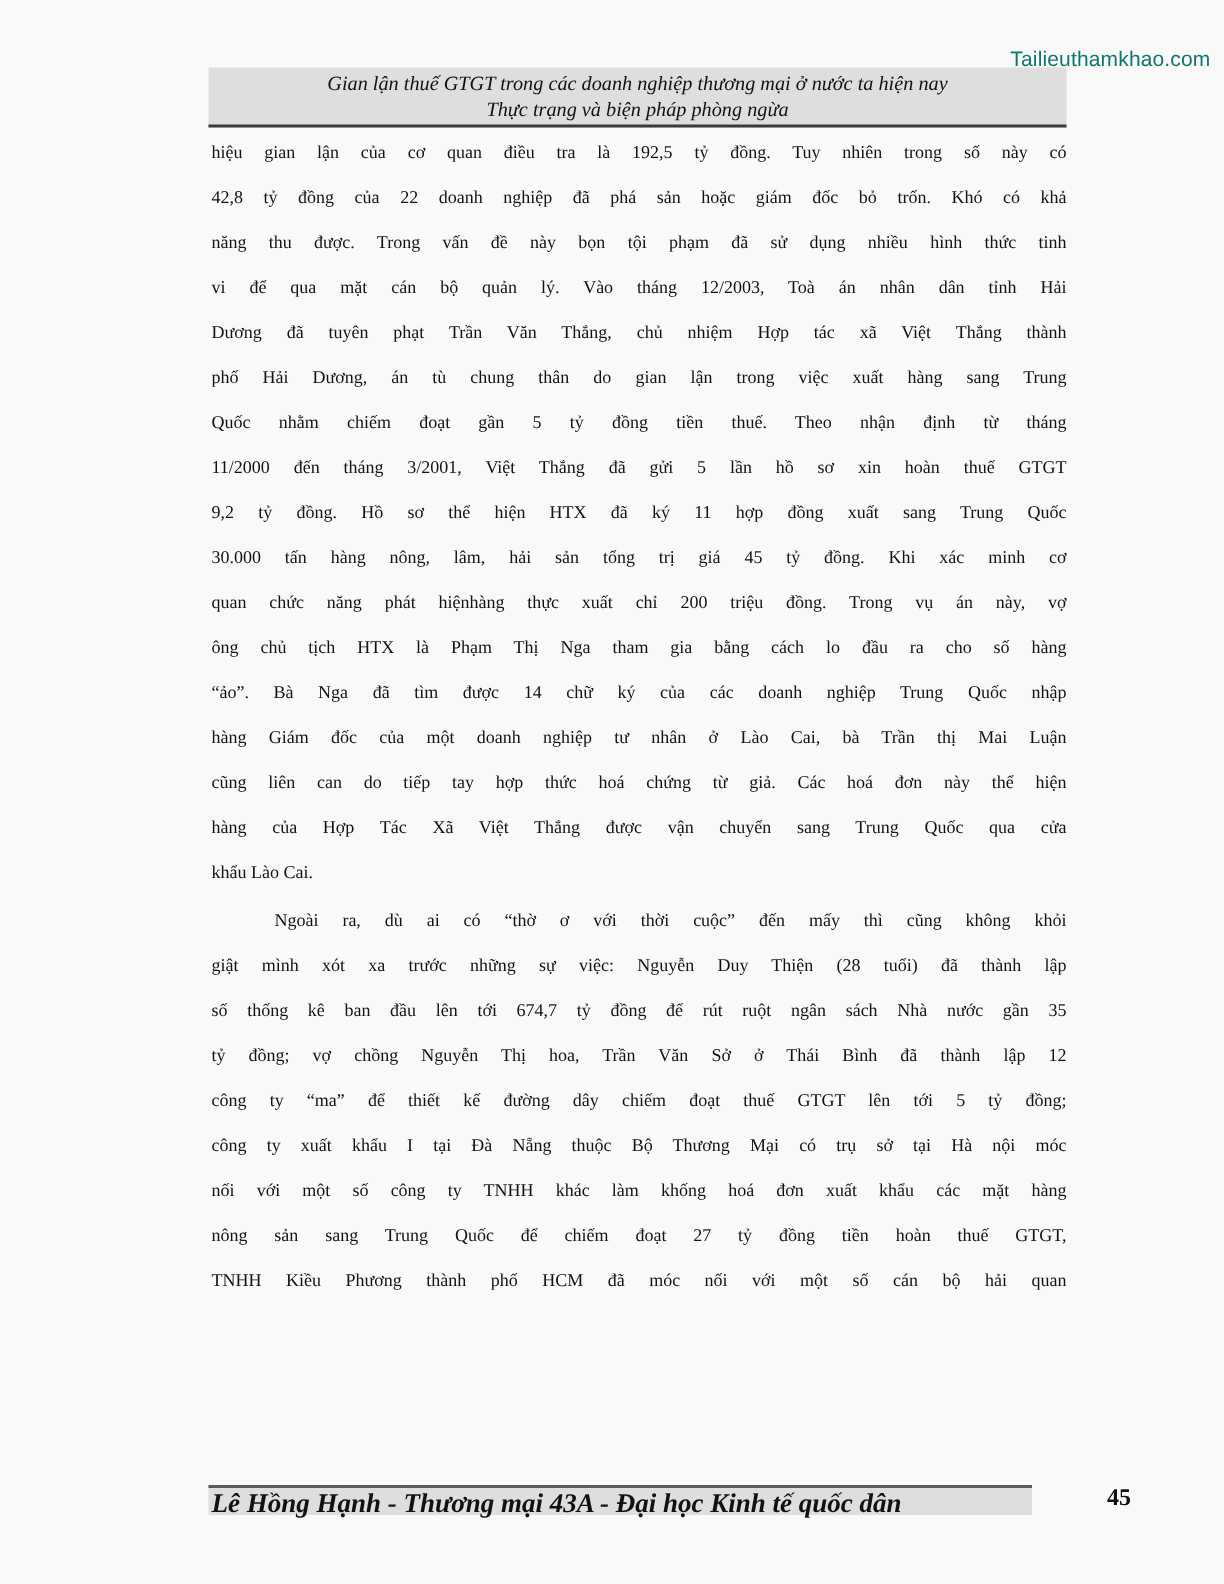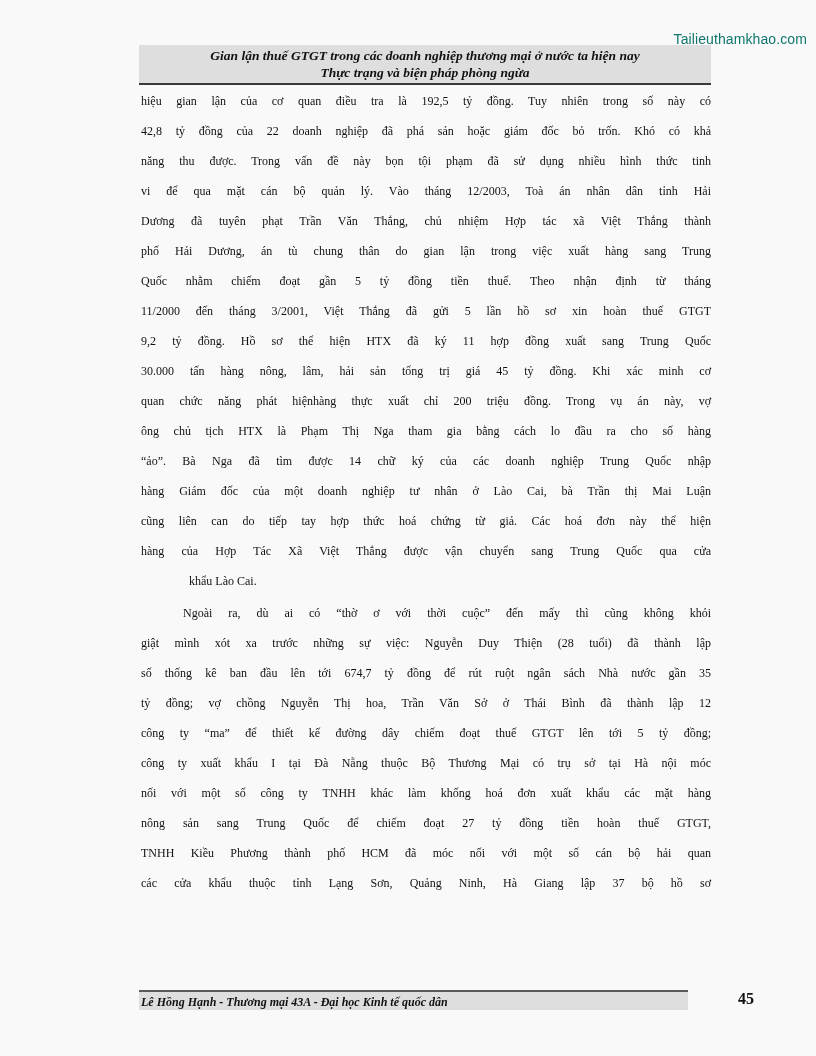--- a/index.html
+++ b/index.html
@@ -29,21 +29,21 @@
       position: absolute;
       left: 139px;
       top: 45px;
       width: 572px;
       height: 36px;
       background: #dedede;
       border-bottom: 2px solid #3a3a3a;
       text-align: center;
       font-family: "Liberation Serif", "DejaVu Serif", serif;
       font-style: italic;
-      font-weight: bold;
+      font-weight: normal;
       font-size: 13.5px;
       line-height: 17px;
       padding-top: 2px;
       box-sizing: content-box;
     }
     .running-header div {
       white-space: nowrap;
     }
     .body-text {
       position: absolute;
@@ -59,34 +59,33 @@
     }
     .line {
       display: block;
       text-align: justify;
       text-align-last: justify;
       white-space: nowrap;
       height: 30px;
     }
     .line.last {
       text-align-last: left;
-      margin-left: 48px;
     }
     .running-footer {
       position: absolute;
       left: 139px;
       top: 990px;
       width: 549px;
       height: 20px;
       background: #dedede;
       border-top: 2px solid #5a5a5a;
       font-family: "Liberation Serif", "DejaVu Serif", serif;
       font-style: italic;
       font-weight: bold;
-      font-size: 12px;
+      font-size: 18px;
       line-height: 20px;
       padding-left: 2px;
       box-sizing: border-box;
       white-space: nowrap;
     }
     .page-number {
       position: absolute;
       left: 694px;
       top: 988px;
       font-family: "Liberation Serif", "DejaVu Serif", serif;
@@ -132,18 +131,17 @@
   <p class="para-2-wrap" style="margin-top:2px;">
     <span class="line indent-line">Ngoài ra, dù ai có “thờ ơ với thời cuộc” đến mấy thì cũng không khỏi</span>
     <span class="line">giật mình xót xa trước những sự việc: Nguyễn Duy Thiện (28 tuổi) đã thành lập</span>
     <span class="line">số thống kê ban đầu lên tới 674,7 tỷ đồng để rút ruột ngân sách Nhà nước gần 35</span>
     <span class="line">tỷ đồng; vợ chồng Nguyễn Thị hoa, Trần Văn Sở ở Thái Bình đã thành lập 12</span>
     <span class="line">công ty “ma” để thiết kế đường dây chiếm đoạt thuế GTGT lên tới 5 tỷ đồng;</span>
     <span class="line">công ty xuất khẩu I tại Đà Nẵng thuộc Bộ Thương Mại có trụ sở tại Hà nội móc</span>
     <span class="line">nối với một số công ty TNHH khác làm khống hoá đơn xuất khẩu các mặt hàng</span>
     <span class="line">nông sản sang Trung Quốc để chiếm đoạt 27 tỷ đồng tiền hoàn thuế GTGT,</span>
     <span class="line">TNHH Kiều Phương thành phố HCM đã móc nối với một số cán bộ hải quan</span>
-    <span class="line">các cửa khẩu thuộc tỉnh Lạng Sơn, Quảng Ninh, Hà Giang lập 37 bộ hồ sơ</span>
   </p>
 </div>
 
 <div class="running-footer">Lê Hồng Hạnh - Thương mại 43A - Đại học Kinh tế quốc dân</div>
 <div class="page-number">45</div>
 
 </body></html>

